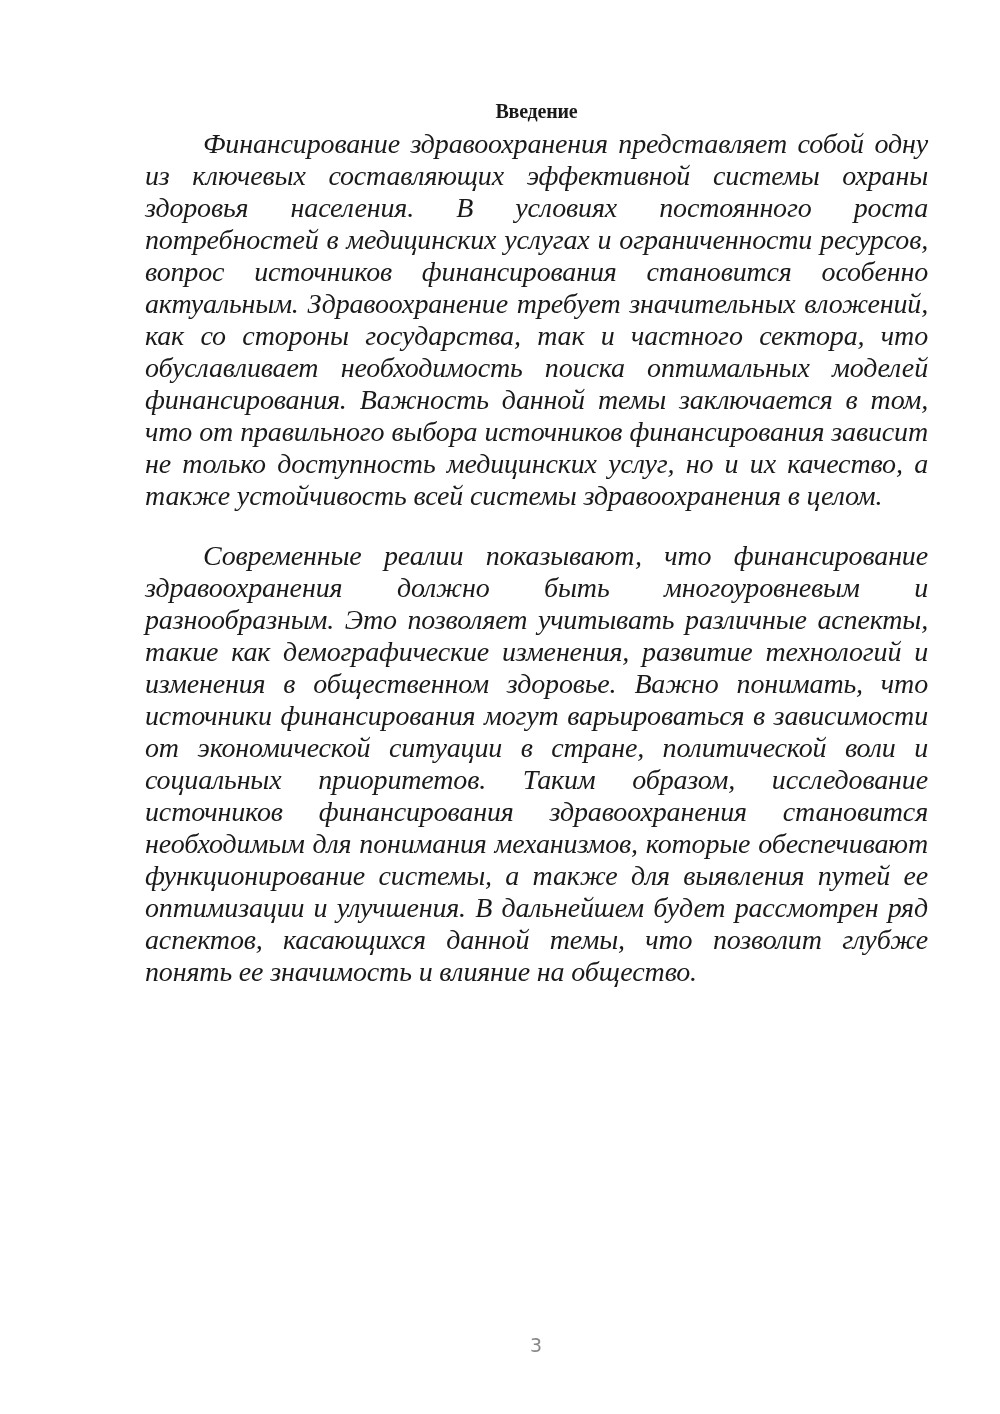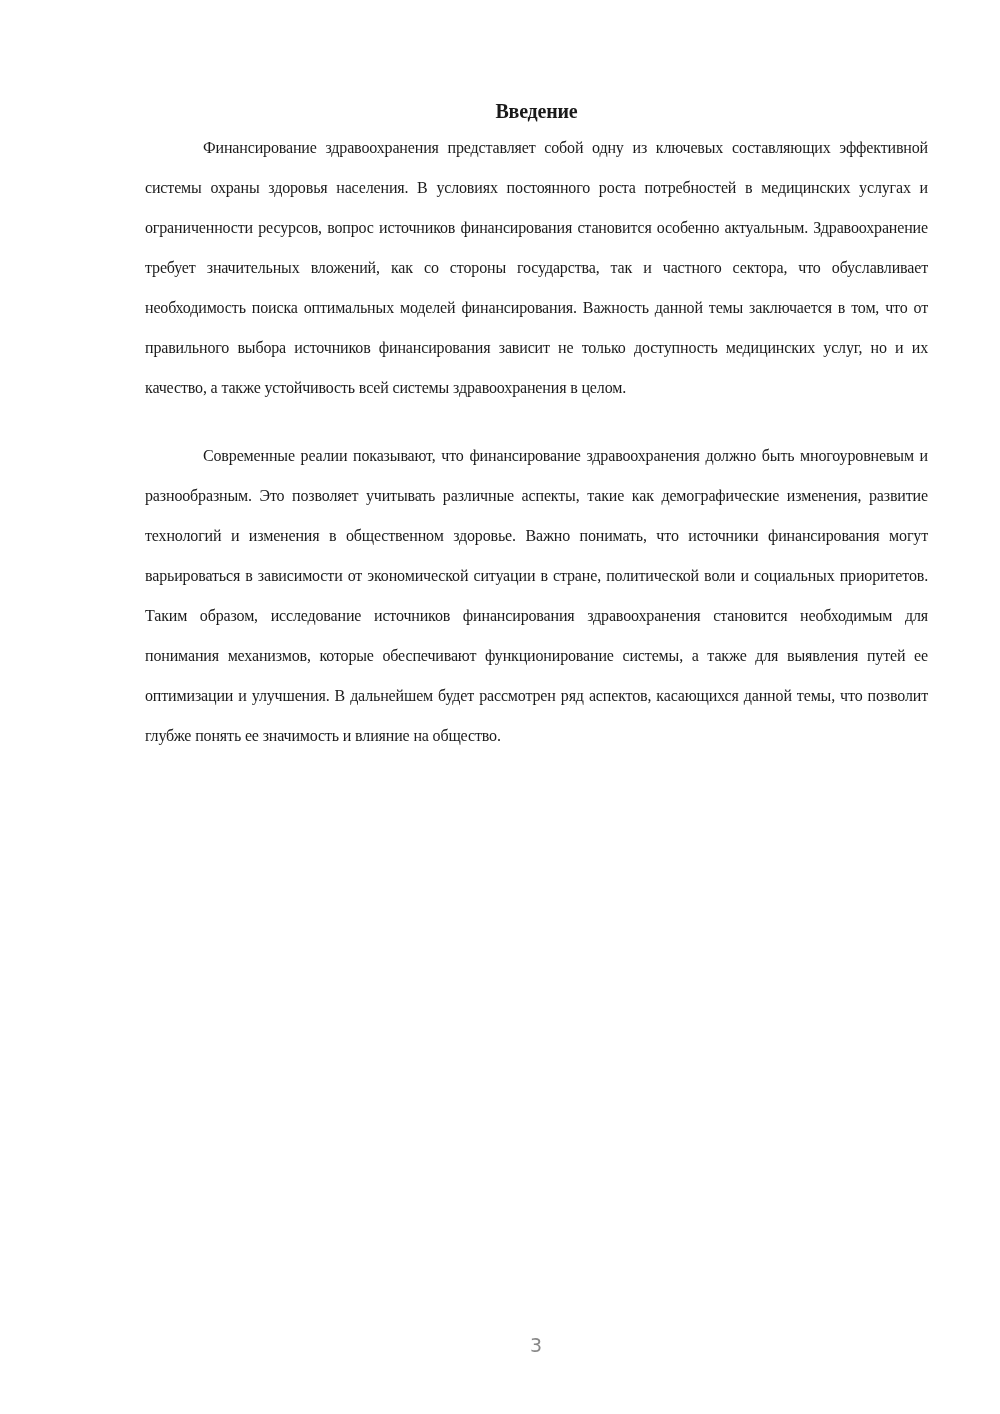--- a/index.html
+++ b/index.html
@@ -31,26 +31,27 @@
     .heading {
       text-align: center;
       font-weight: bold;
       font-size: 20px;
       line-height: 30px;
       margin: 0 0 2px 0;
       padding-left: 0;
       letter-spacing: -0.2px;
     }
     .para {
-      font-size: 16px;
-      line-height: 40px;
+      font-size: 28px;
+      line-height: 32px;
       text-align: justify;
       text-indent: 58px;
       margin: 0;
       letter-spacing: -0.15px;
+      font-style: italic;
     }
     .para + .para {
       margin-top: 28px;
     }
     .page-number {
       position: absolute;
       left: 0;
       width: 1072px;
       top: 1334px;
       text-align: center;

